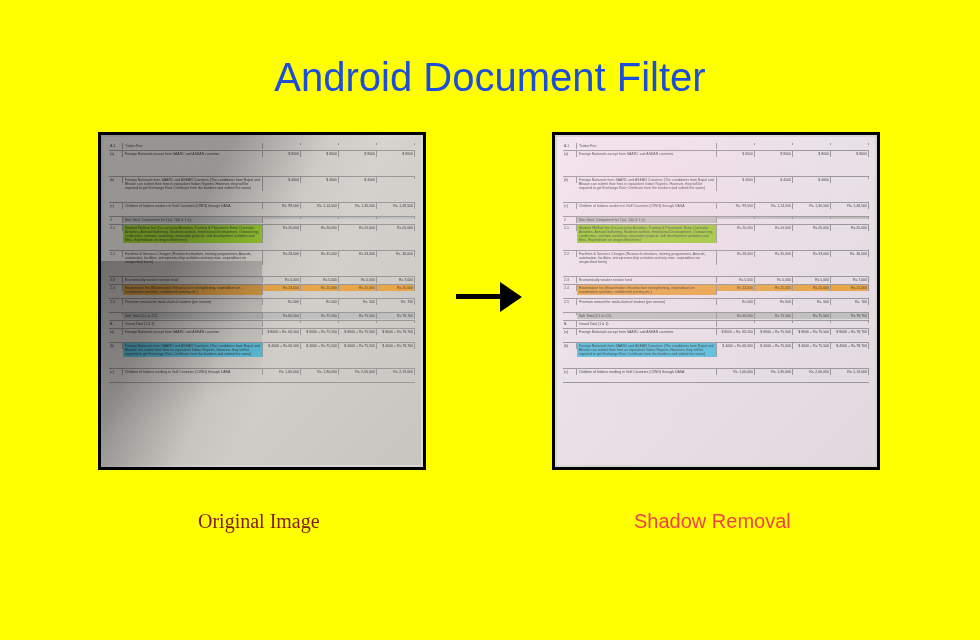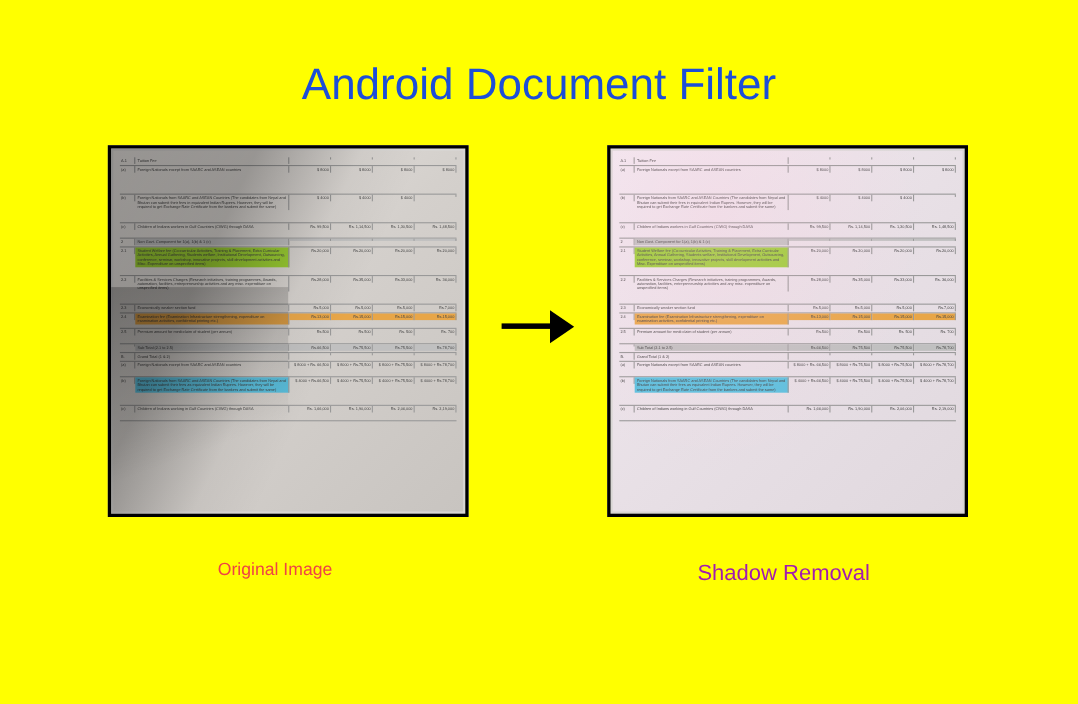--- a/index.html
+++ b/index.html
@@ -53,29 +53,30 @@
       width: 0;
       height: 0;
       border-left: 22px solid #000;
       border-top: 15px solid transparent;
       border-bottom: 15px solid transparent;
     }
     .caption-left {
       position: absolute;
       top: 510px;
       left: 198px;
-      font-size: 16px;
-      color: #ef4444;
+      font-size: 20px;
+      color: #7f1d1d;
+      font-family: Liberation Serif, serif;
     }
     .caption-right {
       position: absolute;
       top: 510px;
       left: 634px;
       font-size: 20px;
-      color: #a21caf;
+      color: #ef4444;
     }
     
     .doc-page {
       position: absolute;
       top: 2px; left: 2px; right: 2px; bottom: 2px;
       background: linear-gradient(135deg, #e8e4e0 0%, #d4d0cc 50%, #c8c4c0 100%);
       padding: 6px;
       font-size: 3.5px;
       color: #444;
     }

